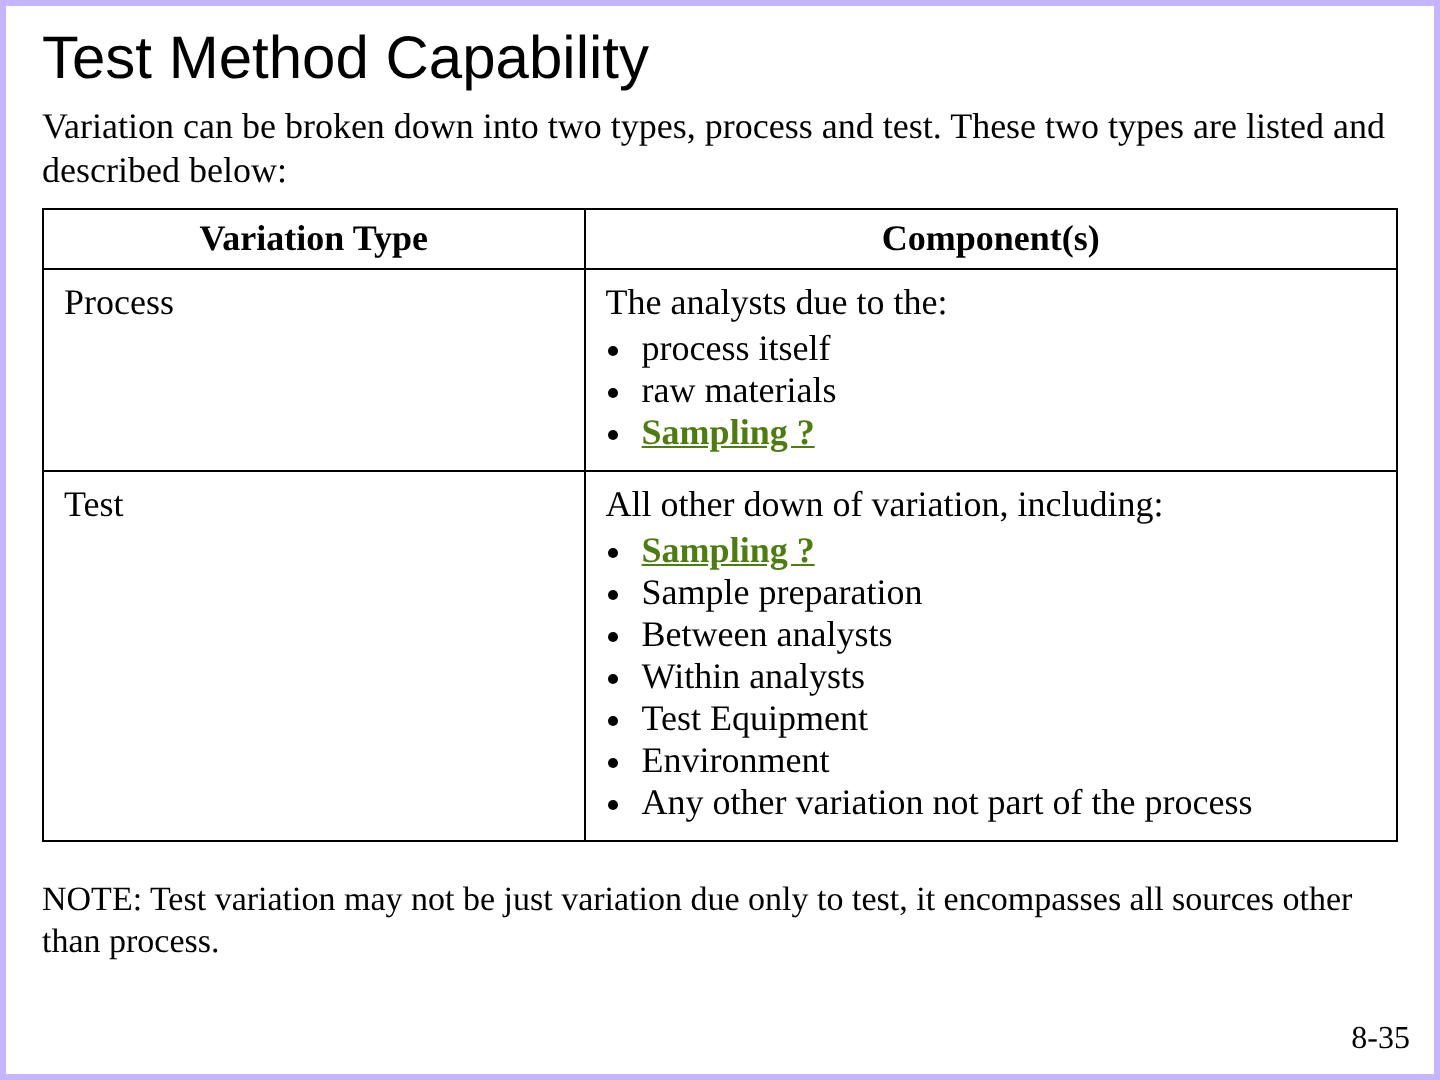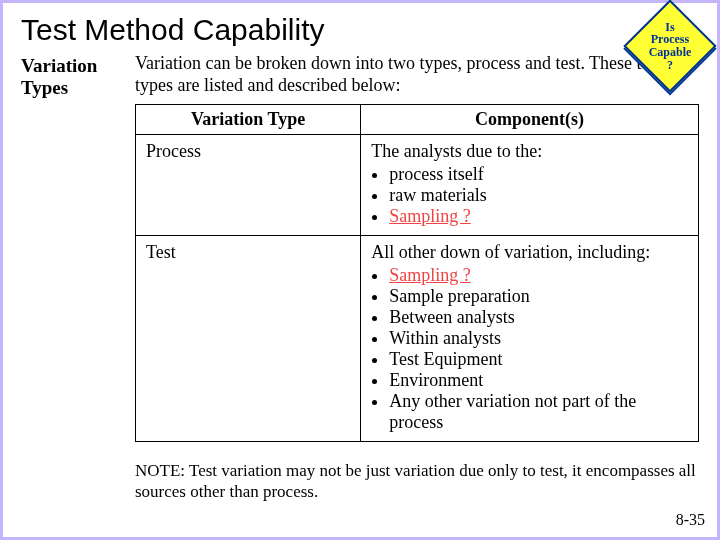--- a/index.html
+++ b/index.html
@@ -66,22 +66,22 @@
   td {
     border-bottom: 1px solid #000;
   }
   td:first-child { width: 40%; }
   ul.comp {
     margin: 2px 0 0 0;
     padding-left: 18px;
   }
   ul.comp li { margin: 0; }
   .emph {
-    color: #ef4444;
-    font-weight: normal;
+    color: #4d7c0f;
+    font-weight: bold;
     text-decoration: underline;
   }
   .note {
     font-size: 17px;
     line-height: 1.2;
     margin-top: 19px;
   }
   .pagenum {
     position: absolute;
     right: 12px;
@@ -123,32 +123,22 @@
   }
   .content-col { flex: 1; }
 </style>
 </head>
 <body>
 
 <div class="slide">
 
   <div class="title">Test Method Capability</div>
 
-  <div class="diamond-wrap">
-    <div class="diamond"></div>
-    <div class="diamond-text">
-      <span>Is</span>
-      <span>Process</span>
-      <span>Capable</span>
-      <span>?</span>
-    </div>
-  </div>
 
   <div class="body-row">
-    <div class="side-label">Variation Types</div>
     <div class="content-col">
       <div class="intro">Variation can be broken down into two types, process and test.  These two types are listed and described below:</div>
 
       <div class="table-wrap">
         <table>
           <thead>
             <tr>
               <th>Variation Type</th>
               <th>Component(s)</th>
             </tr>

